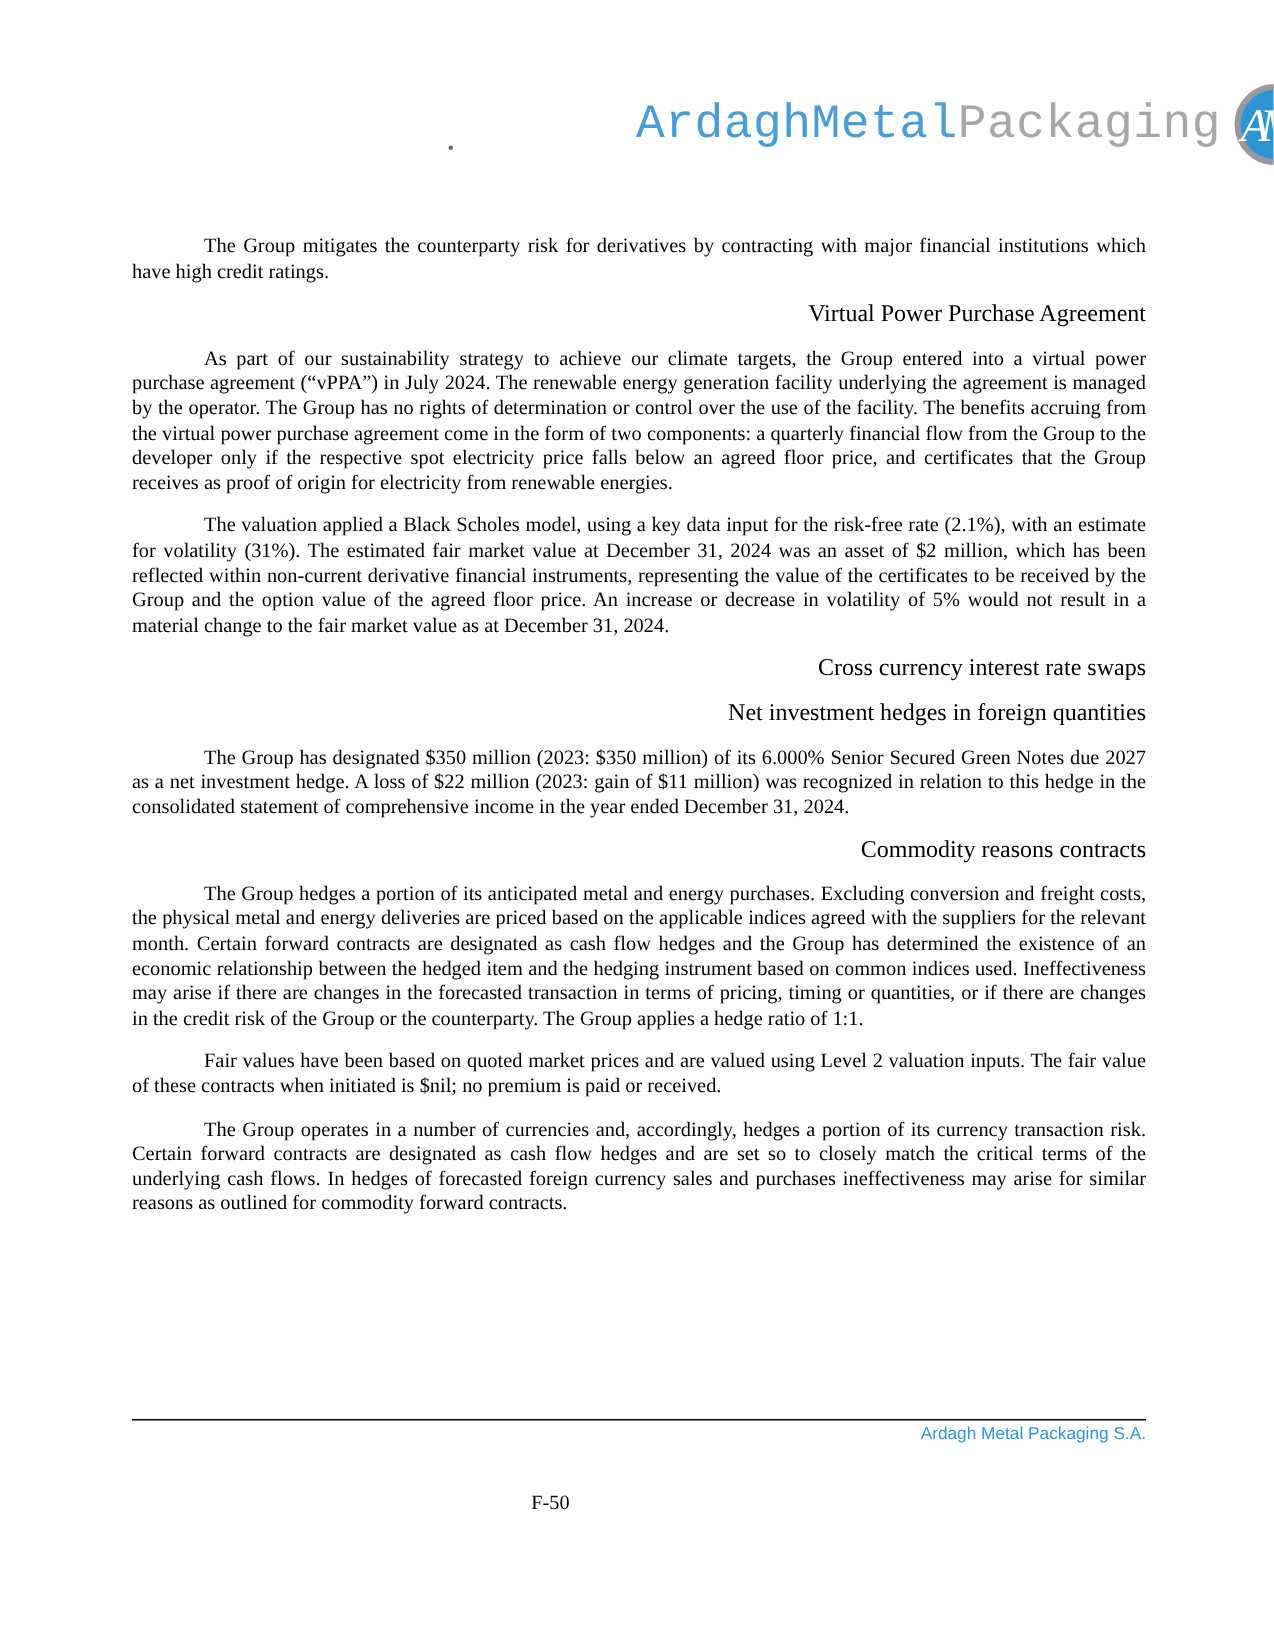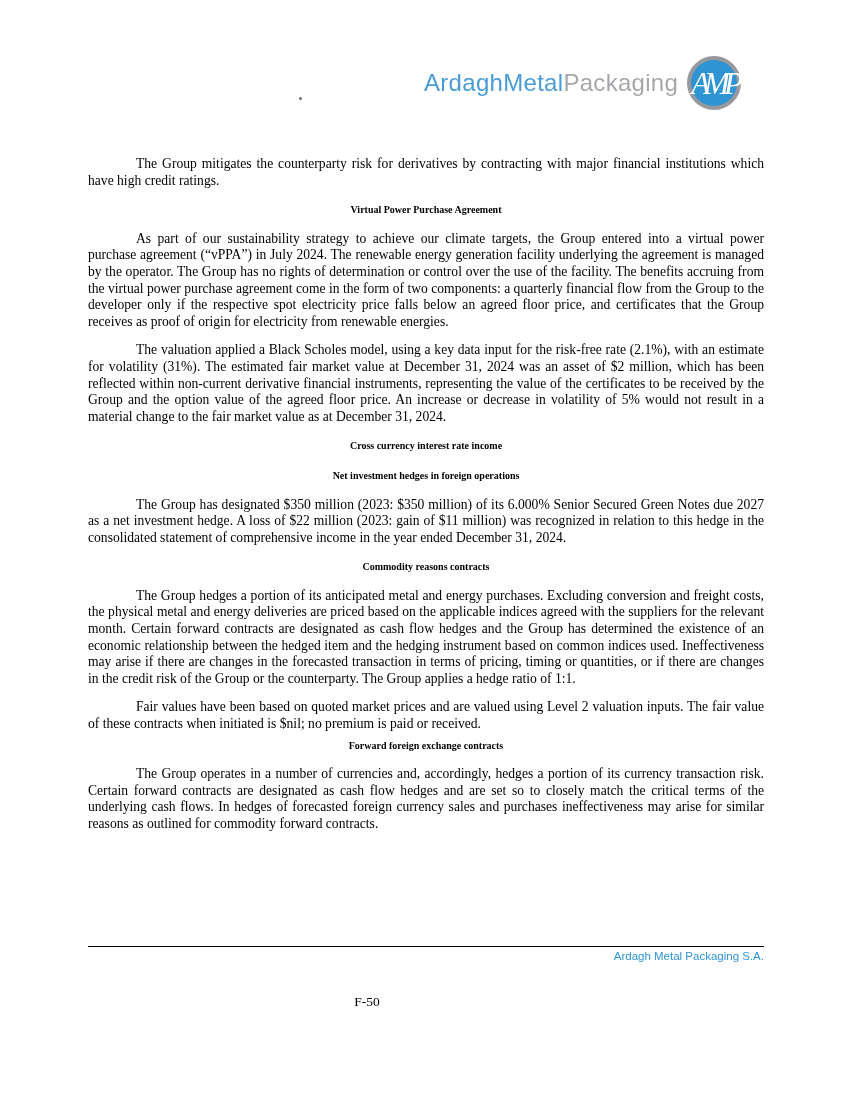--- a/index.html
+++ b/index.html
@@ -18,22 +18,22 @@
 
   
   .logo {
     position: absolute;
     top: 52px; left: 424px;
     display: flex;
     align-items: center;
     height: 62px;
   }
   .wordmark {
-    font-family: Liberation Sans, sans-serif;
-    font-size: 24px;
+    font-family: Liberation Mono, monospace;
+    font-size: 32px;
     font-weight: 400;
     letter-spacing: 0.3px;
     white-space: nowrap;
     line-height: 62px;
   }
   .wm-blue  { color: var(--logo-blue, #4A9CD5); }
   .wm-gray  { color: var(--logo-gray, #A5A7AA); }
   .emblem { margin-left: 7px; display: block; }
 
   
@@ -50,24 +50,24 @@
   .doc-body {
     position: absolute;
     left: 88px; top: 140px;
     width: 676px;
     font-size: 13.6px;
     line-height: 16.6px;
     text-align: justify;
   }
   .doc-para { text-indent: 48px; margin-top: 12px; }
   .doc-heading {
-    font-size: 10px;
-    font-weight: bold;
+    font-size: 16px;
+    font-weight: normal;
     margin-top: 13px;
-    text-align: center;
+    text-align: right;
   }
   .doc-body > :first-child { margin-top: 16px; }
   .doc-heading.tight { margin-top: 5px; }
 
   
   .footer-rule {
     position: absolute;
     left: 88px; top: 946px;
     width: 676px;
     border-top: 1.6px solid #000;
@@ -104,27 +104,26 @@
     </svg>
   </div>
 
   <div class="stray-mark"></div>
 
   <div class="doc-body">
       <p class="doc-para">The Group mitigates the counterparty risk for derivatives by contracting with major financial institutions which have high credit ratings.</p>
       <h3 class="doc-heading">Virtual Power Purchase Agreement</h3>
       <p class="doc-para">As part of our sustainability strategy to achieve our climate targets, the Group entered into a virtual power purchase agreement (“vPPA”) in July 2024. The renewable energy generation facility underlying the agreement is managed by the operator. The Group has no rights of determination or control over the use of the facility. The benefits accruing from the virtual power purchase agreement come in the form of two components: a quarterly financial flow from the Group to the developer only if the respective spot electricity price falls below an agreed floor price, and certificates that the Group receives as proof of origin for electricity from renewable energies.</p>
       <p class="doc-para">The valuation applied a Black Scholes model, using a key data input for the risk-free rate (2.1%), with an estimate for volatility (31%). The estimated fair market value at December 31, 2024 was an asset of $2 million, which has been reflected within non-current derivative financial instruments, representing the value of the certificates to be received by the Group and the option value of the agreed floor price. An increase or decrease in volatility of 5% would not result in a material change to the fair market value as at December 31, 2024.</p>
-      <h3 class="doc-heading">Cross currency interest rate income</h3>
-      <h3 class="doc-heading">Net investment hedges in foreign operations</h3>
+      <h3 class="doc-heading">Cross currency interest rate swaps</h3>
+      <h3 class="doc-heading">Net investment hedges in foreign quantities</h3>
       <p class="doc-para">The Group has designated $350 million (2023: $350 million) of its 6.000% Senior Secured Green Notes due 2027 as a net investment hedge. A loss of $22 million (2023: gain of $11 million) was recognized in relation to this hedge in the consolidated statement of comprehensive income in the year ended December 31, 2024.</p>
       <h3 class="doc-heading">Commodity reasons contracts</h3>
       <p class="doc-para">The Group hedges a portion of its anticipated metal and energy purchases. Excluding conversion and freight costs, the physical metal and energy deliveries are priced based on the applicable indices agreed with the suppliers for the relevant month. Certain forward contracts are designated as cash flow hedges and the Group has determined the existence of an economic relationship between the hedged item and the hedging instrument based on common indices used. Ineffectiveness may arise if there are changes in the forecasted transaction in terms of pricing, timing or quantities, or if there are changes in the credit risk of the Group or the counterparty. The Group applies a hedge ratio of 1:1.</p>
       <p class="doc-para">Fair values have been based on quoted market prices and are valued using Level 2 valuation inputs. The fair value of these contracts when initiated is $nil; no premium is paid or received.</p>
-      <h3 class="doc-heading tight">Forward foreign exchange contracts</h3>
       <p class="doc-para">The Group operates in a number of currencies and, accordingly, hedges a portion of its currency transaction risk. Certain forward contracts are designated as cash flow hedges and are set so to closely match the critical terms of the underlying cash flows. In hedges of forecasted foreign currency sales and purchases ineffectiveness may arise for similar reasons as outlined for commodity forward contracts.</p>
     </div>
 
   <div class="footer-rule"></div>
   <div class="footer-company">Ardagh Metal Packaging S.A.</div>
   <div class="page-number">F-50</div>
 
 </div>
 
 </body></html>

